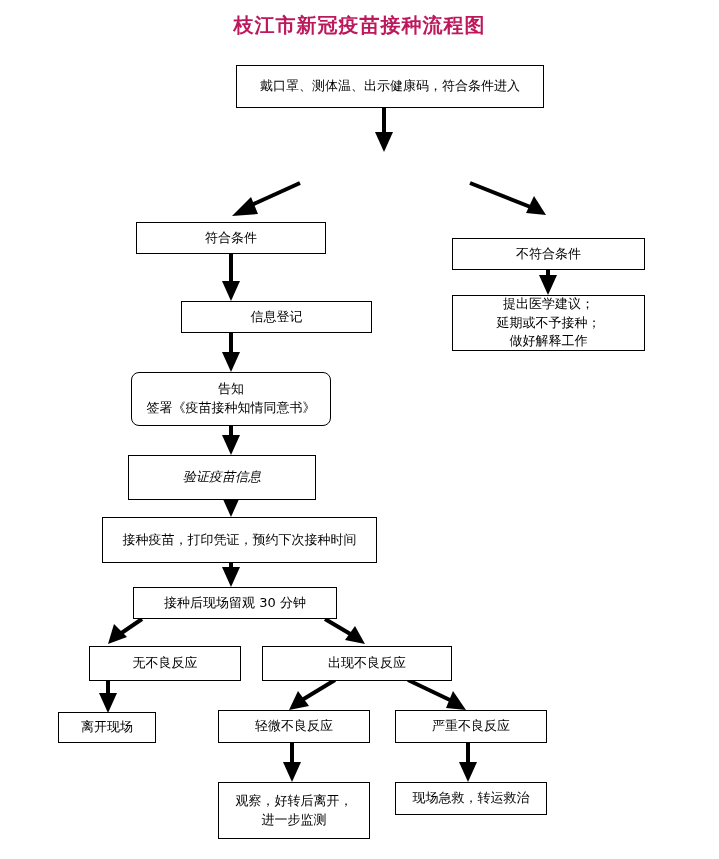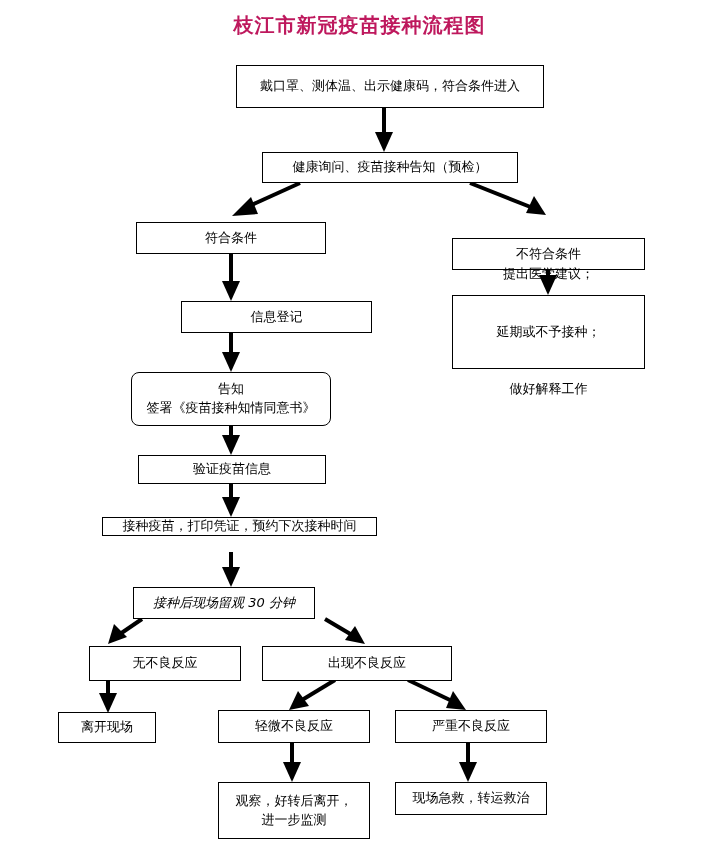--- a/index.html
+++ b/index.html
@@ -121,56 +121,53 @@
     <polygon points="292,782 283,762 301,762"></polygon>
 
     <line x1="468" y1="743" x2="468" y2="768"></line>
     <polygon points="468,782 459,762 477,762"></polygon>
   </svg>
 
   <div class="node" style="left:236px; top:65px; width:308px; height:43px;">
     <span class="line">戴口罩、测体温、出示健康码，符合条件进入</span>
   </div>
 
-  <div class="node" style="left:262px; top:152px; width:256px; height:31px;">
-    <span class="line">健康询问、疫苗接种告知（预检）</span>
-  </div>
 
   <div class="node" style="left:136px; top:222px; width:190px; height:32px;">
     <span class="line">符合条件</span>
   </div>
 
   <div class="node" style="left:452px; top:238px; width:193px; height:32px;">
     <span class="line">不符合条件</span>
   </div>
 
-  <div class="node" style="left:452px; top:295px; width:193px; height:74px;gap:39px;">
+  <div class="node" style="left:452px; top:295px; width:193px; height:56px;">
     <span class="line">提出医学建议；</span>
     <span class="line">延期或不予接种；</span>
     <span class="line">做好解释工作</span>
   </div>
 
   <div class="node" style="left:133px; top:301px; width:191px; height:32px;margin-left:48px;">
     <span class="line">信息登记</span>
   </div>
 
   <div class="node" style="left:131px; top:372px; width:200px; height:54px;border-radius:8px;">
     <span class="line">告知</span>
     <span class="line">签署《疫苗接种知情同意书》</span>
   </div>
 
-  <div class="node" style="left:138px; top:455px; width:188px; height:29px;">
+  <div class="node" style="left:128px; top:455px; width:188px; height:45px;font-style:italic;">
     <span class="line">验证疫苗信息</span>
   </div>
 
-  <div class="node" style="left:102px; top:517px; width:275px; height:19px;">
+  <div class="node" style="left:102px; top:517px; width:275px; height:46px;">
     <span class="line">接种疫苗，打印凭证，预约下次接种时间</span>
   </div>
 
-  <div class="node" style="left:133px; top:587px; width:182px; height:32px;font-style:italic;">
+  <div class="node" style="left:133px; top:587px; width:204px; height:32px;">
     <span class="line">接种后现场留观 30 分钟</span>
   </div>
 
   <div class="node" style="left:57px; top:646px; width:152px; height:35px;margin-left:32px;">
     <span class="line">无不良反应</span>
   </div>
 
   <div class="node" style="left:262px; top:646px; width:190px; height:35px;padding-left:20px;">
     <span class="line">出现不良反应</span>
   </div>

